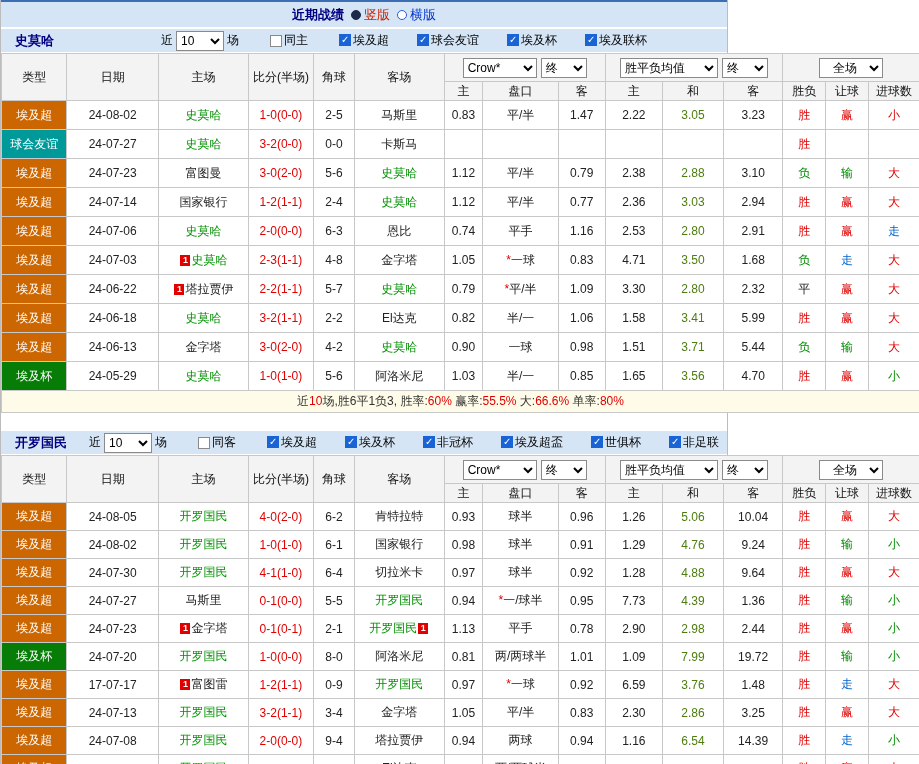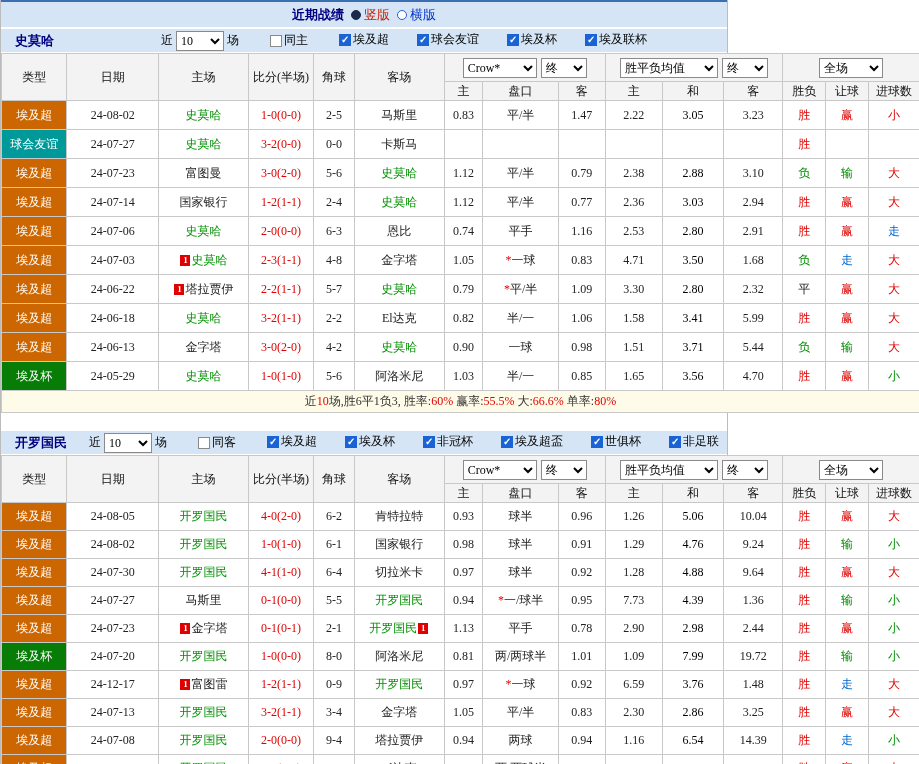--- a/index.html
+++ b/index.html
@@ -1,21 +1,21 @@
 <!DOCTYPE html>
 <html><head>
 <meta charset="utf-8">
 <style>
   html,body { margin:0; padding:0; }
   body {
     width:919px; height:764px; overflow:hidden; background:#fff;
     font-family:"Liberation Sans","DejaVu Sans",sans-serif;
   }
   #page { width:728px; height:764px; box-sizing:border-box;
-    border-left:1px solid #bcbcbc; border-right:1px solid #bcbcbc;font-family:Liberation Serif, serif; }
+    border-left:1px solid #bcbcbc; border-right:1px solid #bcbcbc; }
 
   
   .topbar { height:25px; background:#d5e5f6; border-top:2px solid #3c6eb4;
     box-sizing:content-box; display:flex; align-items:center; justify-content:center;
     gap:7px; font-size:13px; border-bottom:1px solid #fff; }
   .topbar .title { color:#000080; font-weight:bold; }
   .radio-label { display:inline-flex; align-items:center; gap:3px; }
   .radio { width:10px; height:10px; border:1px solid #2b5fd9; border-radius:50%;
     background:#fff; display:inline-block; box-sizing:border-box; }
   .radio.sel { background:#1b2a4a; border-color:#1b2a4a; }
@@ -34,41 +34,41 @@
   .cb.checked { background:#1a63d4; border-color:#1a63d4; }
   .cb.checked::after { content:"\2713"; color:#fff; font-size:10px; font-weight:bold;
     position:absolute; left:1px; top:-1px; }
 
   select { font-size:12px; height:20px; border:1px solid #8a8a8a; background:#fff;
     font-family:inherit; padding:0; }
   .sel-count { width:48px; }
   .sel-company { width:74px; }
   .sel-fin { width:46px; }
   .sel-europe { width:98px; }
-  .sel-scope { width:64px; }
+  .sel-scope { width:64px;text-align:center; }
   .selwrap { display:flex; justify-content:center; align-items:center; gap:4px; }
 
   
   table { border-collapse:collapse; table-layout:fixed; width:919px; font-size:12px; }
   th,td { border:1px solid #c8c8c8; text-align:center; padding:0;
     white-space:nowrap; overflow:hidden; }
   thead th { background:#f3f3f3; font-weight:normal; color:#111; }
   tr.h1 th { height:27px; }
   tr.h2 th { height:18px; }
   tbody td { height:28px; color:#222; background:#fff; }
   .t2 tbody td { height:27px; }
 
   td.league { color:#fff; }
   .lg-super { background:#cc6600; }
   .lg-friendly { background:#009999; }
   .lg-cup { background:#077d07; }
 
   .team { color:#009000; }
   .score { color:#e00000; }
-  .draw-col { color:#000000;margin-top:16px; }
+  .draw-col { color:#4d7c0f;margin-top:16px; }
   .star { color:#e00000; }
   .c-r { color:#e00000; }
   .c-g { color:#008a00; }
   .c-b { color:#0066cc; }
   .c-k { color:#222; }
   .badge { display:inline-block; background:#e00000; color:#fff; font-size:9px;
     line-height:11px; width:10px; height:11px; font-weight:bold; margin:0 1px;
     vertical-align:1px; }
 
   td.summary { background:#fefce8; height:21px; color:#333;margin-left:12px; }
@@ -543,21 +543,21 @@
           <td>1.01</td>
           <td>1.09</td>
           <td class="draw-col">7.99</td>
           <td>19.72</td>
           <td class="c-r">胜</td>
           <td class="c-g">输</td>
           <td class="c-g">小</td>
         </tr>
         <tr>
           <td class="league lg-super">埃及超</td>
-          <td>24-12-17</td>
+          <td>17-07-17</td>
           <td><span class="badge">1</span><span>富图雷</span></td>
           <td class="score">1-2(1-1)</td>
           <td>0-9</td>
           <td><span class="team">开罗国民</span></td>
           <td>0.97</td>
           <td><span class="star">*</span>一球</td>
           <td>0.92</td>
           <td>6.59</td>
           <td class="draw-col">3.76</td>
           <td>1.48</td>

